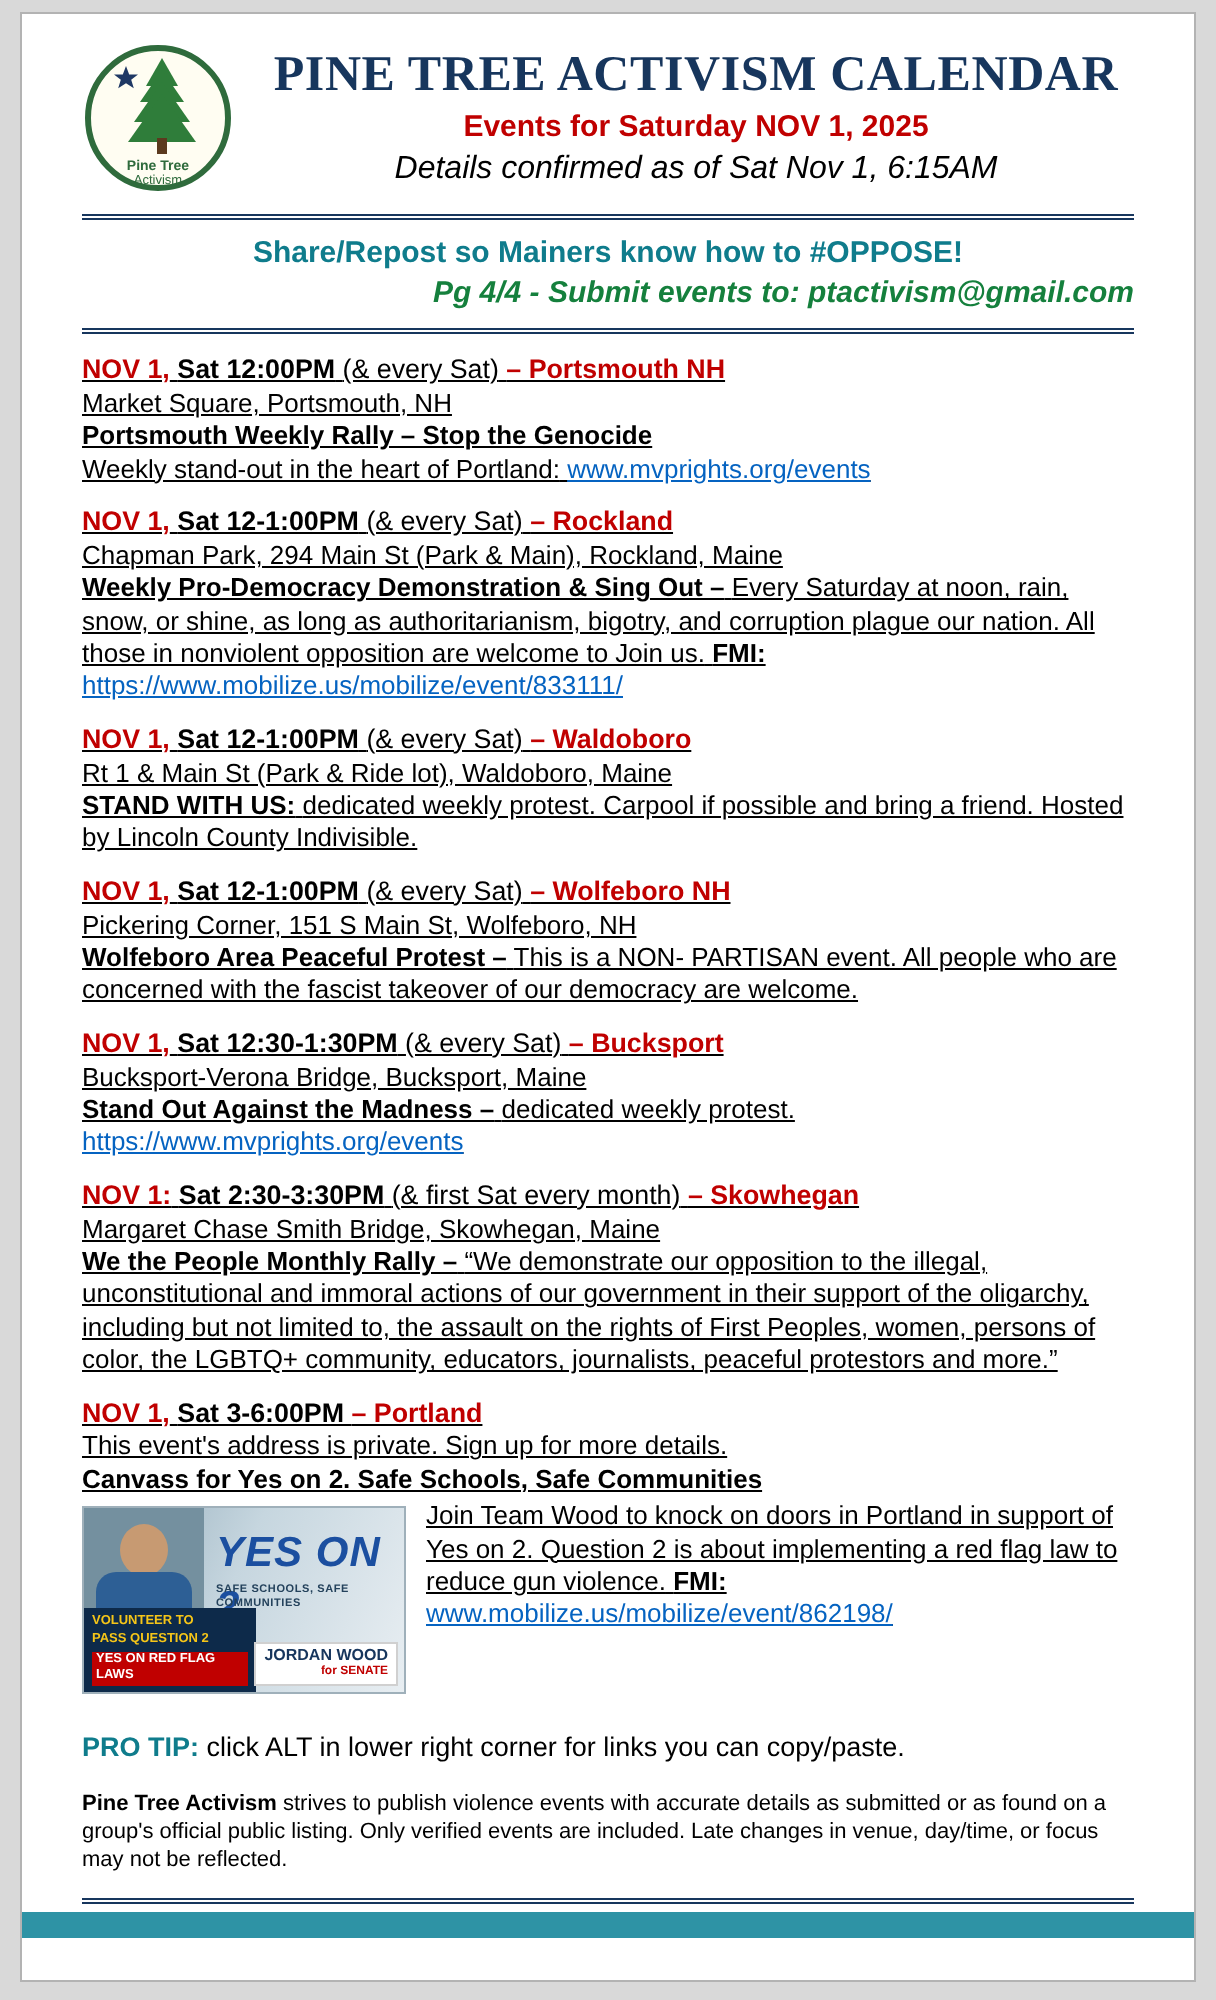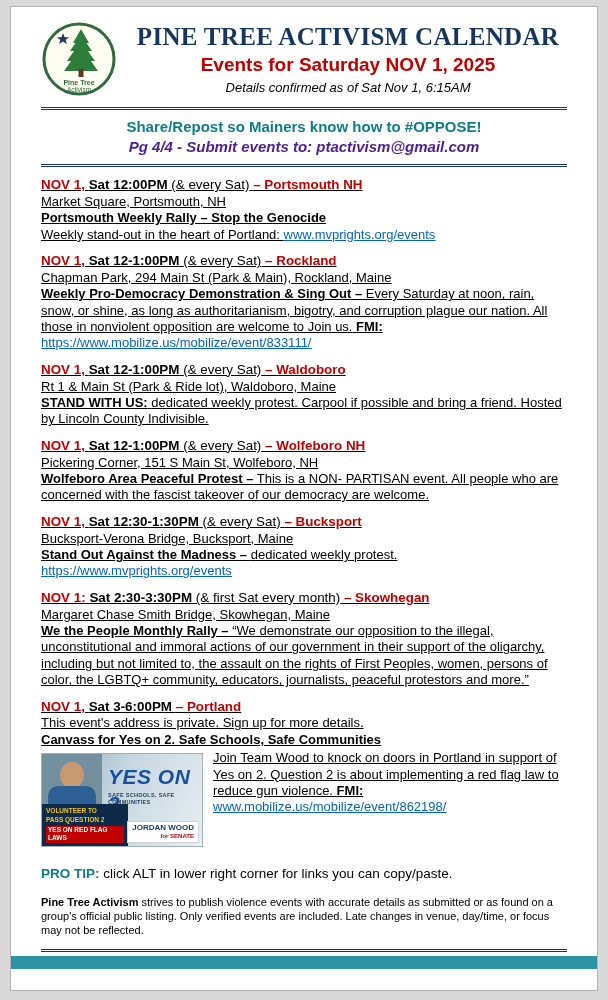--- a/index.html
+++ b/index.html
@@ -5,25 +5,25 @@
   * { box-sizing: border-box; }
   html, body { margin:0; padding:0; background:#d9d9d9; }
   body { font-family:"Liberation Sans", sans-serif; color:#000; }
   .page { width:588px; margin:6px auto 6px; background:#ffffff; border:1px solid #b3b3b3;
           padding:10px 30px 3px; min-height:985px; }
   .header { display:flex; align-items:center; gap:12px; padding:4px 0 8px; }
   .logo { width:76px; height:76px; flex:0 0 auto; }
   .header-text { flex:1; text-align:center; }
   .title { font-family:"Liberation Serif", serif; font-weight:bold; font-size:25px;
            color:#17365d; letter-spacing:.3px; }
-  .subtitle { font-size:19px; font-weight:bold; color:#c00000; margin-top:3px; }
-  .confirmed { font-size:13px; font-style:italic; margin-top:4px; color:#000; }
+  .subtitle { font-size:15px; font-weight:bold; color:#c00000; margin-top:3px; }
+  .confirmed { font-size:16px; font-style:italic; margin-top:4px; color:#000; }
   .rule { border-top:3px double #17365d; margin:2px 0; }
   .share { text-align:center; color:#0f7c8c; font-weight:bold; font-size:15px; margin:8px 0 3px; }
-  .submit { text-align:center; color:#4c1d95; font-weight:bold; font-style:italic;
+  .submit { text-align:right; color:#15803d; font-weight:bold; font-style:italic;
             font-size:15px; margin:2px 0 9px; }
   .event { margin-top:10px; font-size:13px; line-height:1.26; }
   .event p { margin:0;text-decoration:underline; }
   .head-line { font-size:13.4px; }
   .b { font-weight:bold; }
   .red { color:#c00000; font-weight:bold; }
   a.lnk { color:#0563c1; text-decoration:underline; cursor:pointer; }
 
   .canvass { overflow:hidden; margin-top:2px; }
   .cv-img { float:left; width:162px; height:94px; margin:3px 10px 2px 0; position:relative;

